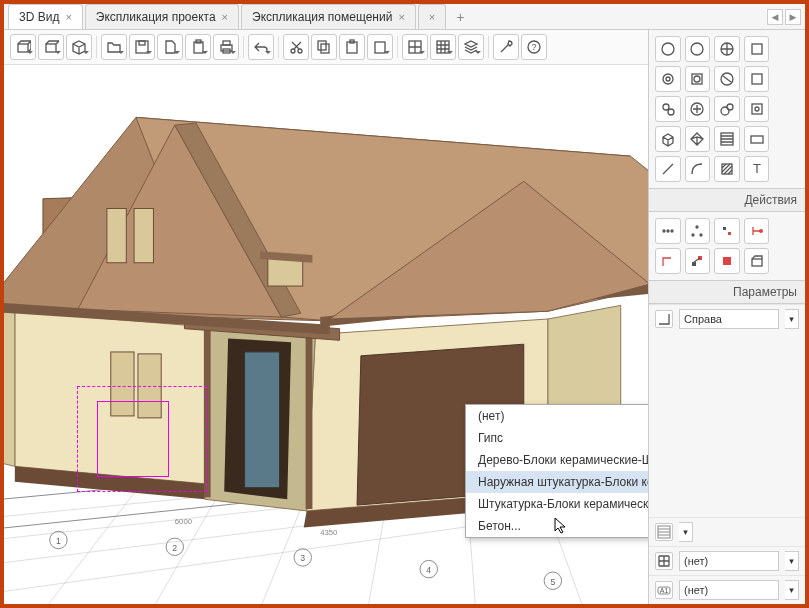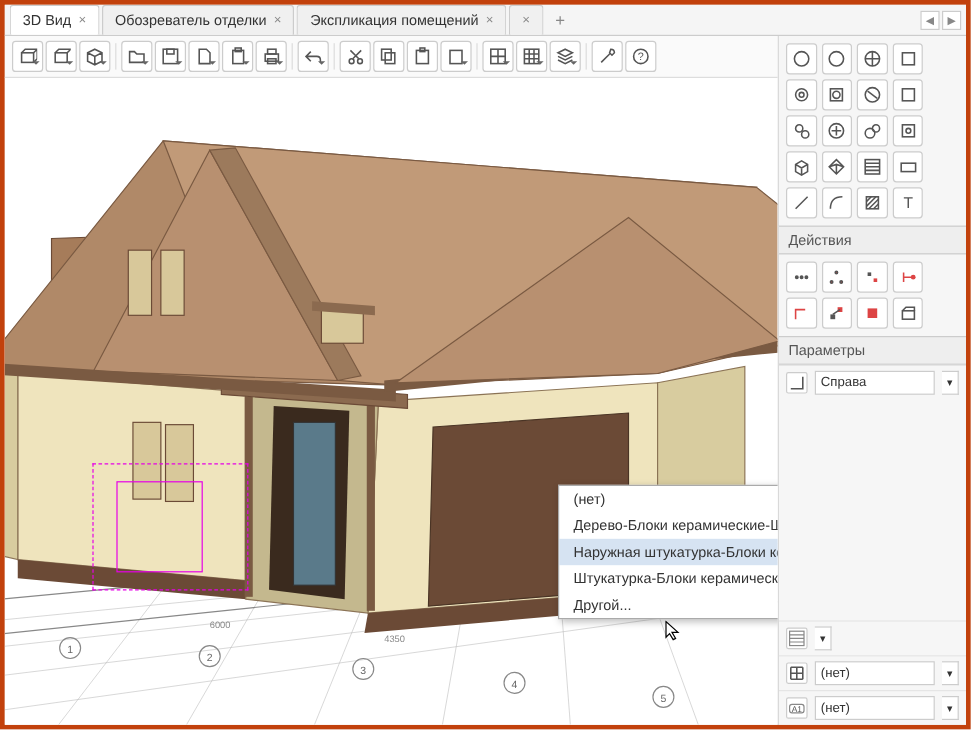--- a/index.html
+++ b/index.html
@@ -19,21 +19,21 @@
 .tb-btn{width:26px;height:26px;border:1px solid #ccc;border-radius:3px;background:#fff;display:flex;align-items:center;justify-content:center;cursor:pointer;position:relative}
 .tb-btn svg{width:16px;height:16px}
 .tb-sep{width:1px;height:22px;background:#ddd;margin:0 2px}
 .tb-btn.dd::after{content:"";position:absolute;right:2px;bottom:2px;border:3px solid transparent;border-top-color:#666}
 .viewport{flex:1;position:relative;background:#fff;overflow:hidden}
 .viewport svg{width:100%;height:100%}
 .side{width:156px;display:flex;flex-direction:column;background:#f6f6f6;overflow:hidden}
 .tool-grid{display:grid;grid-template-columns:repeat(5,1fr);gap:4px;padding:6px;background:#f6f6f6}
 .tg-btn{height:26px;border:1px solid #ccc;border-radius:3px;background:#fff;display:flex;align-items:center;justify-content:center;cursor:pointer}
 .tg-btn svg{width:16px;height:16px}
-.section-head{padding:4px 8px;background:#eee;border-top:1px solid #ccc;border-bottom:1px solid #ccc;font-size:12px;color:#555;text-align:left}
+.section-head{padding:4px 8px;background:#eee;border-top:1px solid #ccc;border-bottom:1px solid #ccc;font-size:12px;color:#555;text-align:right}
 .actions-grid{display:grid;grid-template-columns:repeat(5,1fr);gap:4px;padding:6px}
 .param-row{display:flex;align-items:center;gap:6px;padding:4px 6px;border-top:1px solid #e5e5e5}
 .param-row .ico{width:18px;height:18px;border:1px solid #ccc;border-radius:2px;background:#fff;display:flex;align-items:center;justify-content:center;flex-shrink:0}
 .param-row .sel{flex:1;border:1px solid #ccc;background:#fff;height:20px;display:flex;align-items:center;padding:0 4px;font-size:11px;cursor:pointer;min-width:0;white-space:nowrap;overflow:hidden}
 .param-row .dd{width:14px;height:20px;border:1px solid #ccc;border-left:none;background:#fff;display:flex;align-items:center;justify-content:center;font-size:9px;cursor:pointer}
 .spacer{flex:1}
 .ctx-menu{position:absolute;left:461px;top:339px;background:#fff;border:1px solid #aaa;box-shadow:2px 2px 6px rgba(0,0,0,.25);z-index:10;min-width:320px}
 .ctx-item{padding:4px 12px;cursor:pointer;white-space:nowrap;font-size:12px}
 .ctx-item.hl{background:#d6e3f2}
 .cursor{position:absolute;left:550px;top:452px;width:14px;height:18px;z-index:11}
@@ -45,21 +45,21 @@
 <body>
 
 <div class="app">
 
   <div class="tabs">
     <div class="tab">
         <span>3D Вид</span>
         <span class="x">×</span>
       </div>
     <div class="tab inactive">
-        <span>Обозреватель отделки</span>
+        <span>Экспликация проекта</span>
         <span class="x">×</span>
       </div>
     <div class="tab inactive">
         <span>Экспликация помещений</span>
         <span class="x">×</span>
       </div>
     <div class="tab inactive">
         <span class="x">×</span>
       </div>
     <div class="tab-add">+</div>
@@ -274,24 +274,25 @@
           <rect x="132" y="298" width="24" height="66" fill="#d8c89a" stroke="#6b4a36"></rect>
         </svg>
 
         
         <div class="sel-box" style="left:73px;top:321px;width:130px;height:106px"></div>
         <div class="sel-box inner" style="left:93px;top:336px;width:72px;height:76px"></div>
 
         
         <div class="ctx-menu">
           <div class="ctx-item">(нет)</div>
+          <div class="ctx-item">Гипс</div>
           <div class="ctx-item">Дерево-Блоки керамические-Штукатурка</div>
           <div class="ctx-item hl">Наружная штукатурка-Блоки керамические-Штукатурка</div>
           <div class="ctx-item">Штукатурка-Блоки керамические-Штукатурка</div>
-          <div class="ctx-item">Другой...</div>
+          <div class="ctx-item">Бетон...</div>
         </div>
         <svg class="cursor">
             <path d="M1,1 L1,14 L4,11 L7,16 L9,15 L6,10 L11,10 Z" fill="#fff" stroke="#000"></path>
           </svg>
       </div>
     </div>
 
     <div class="side">
       <div class="tool-grid">
         <div class="tg-btn">

